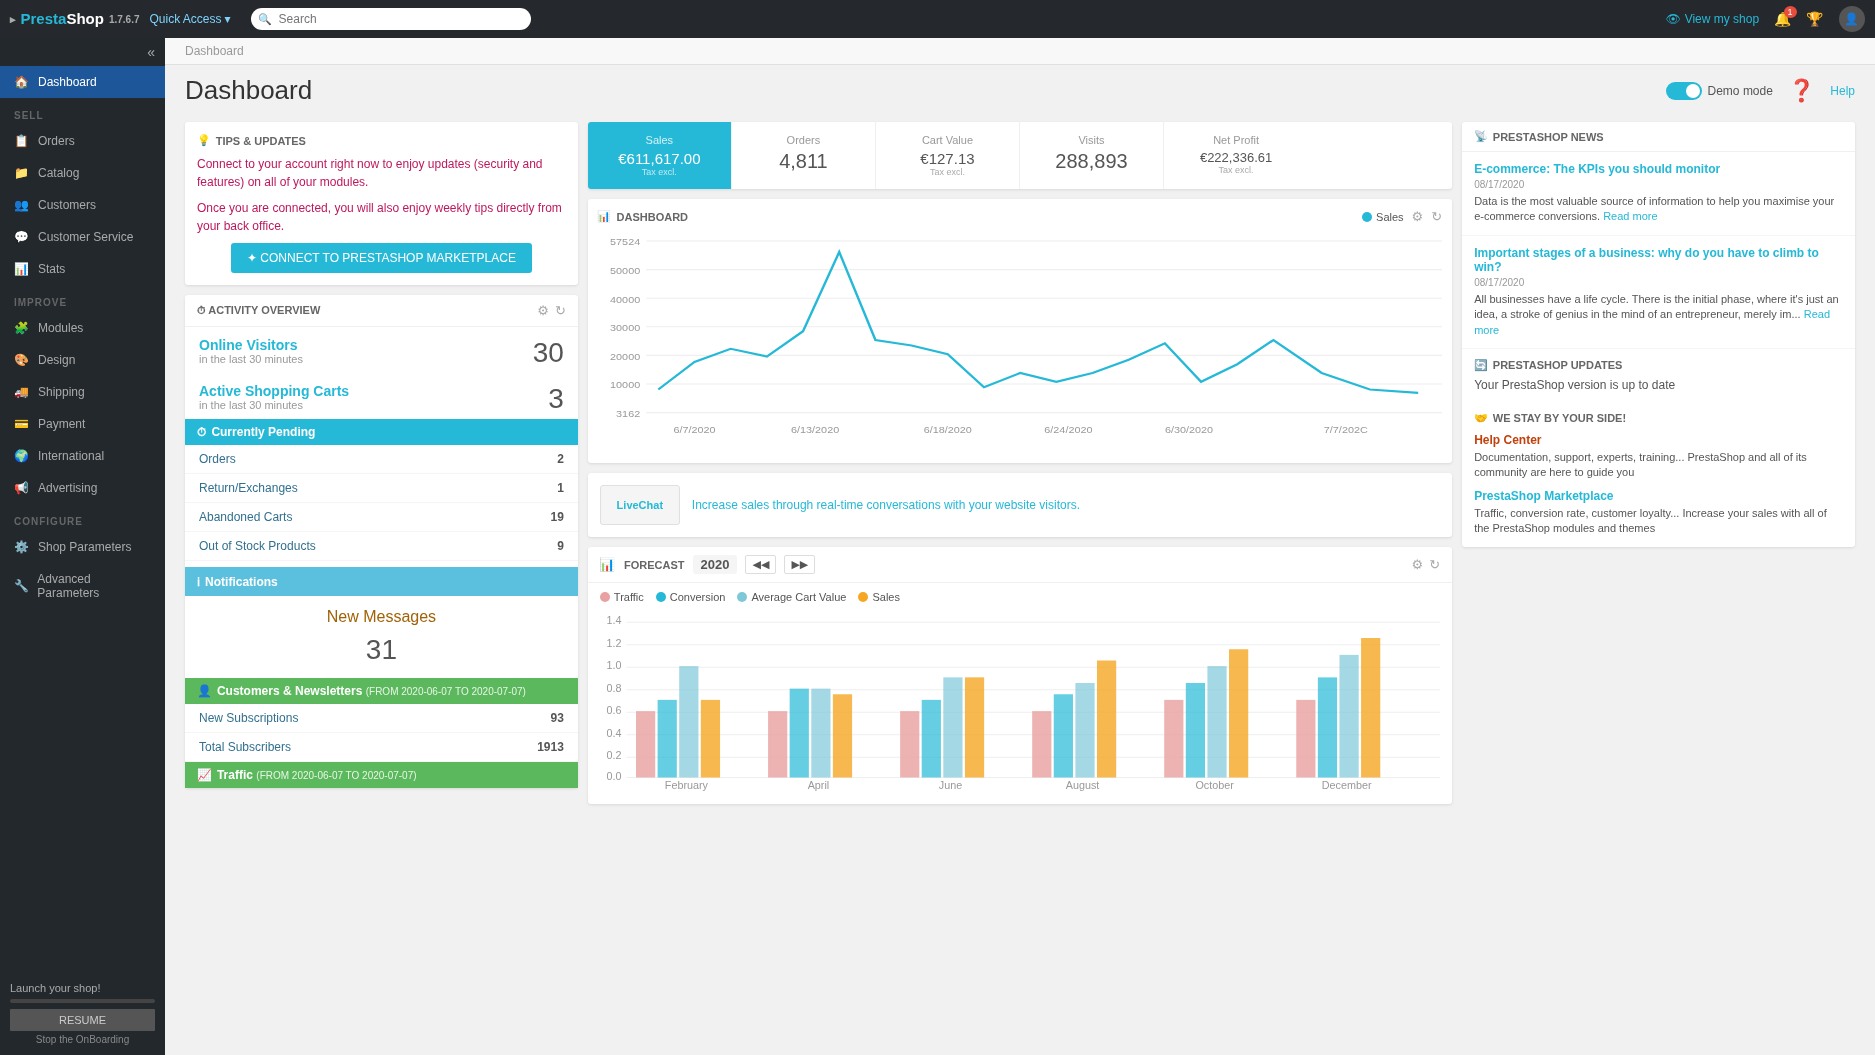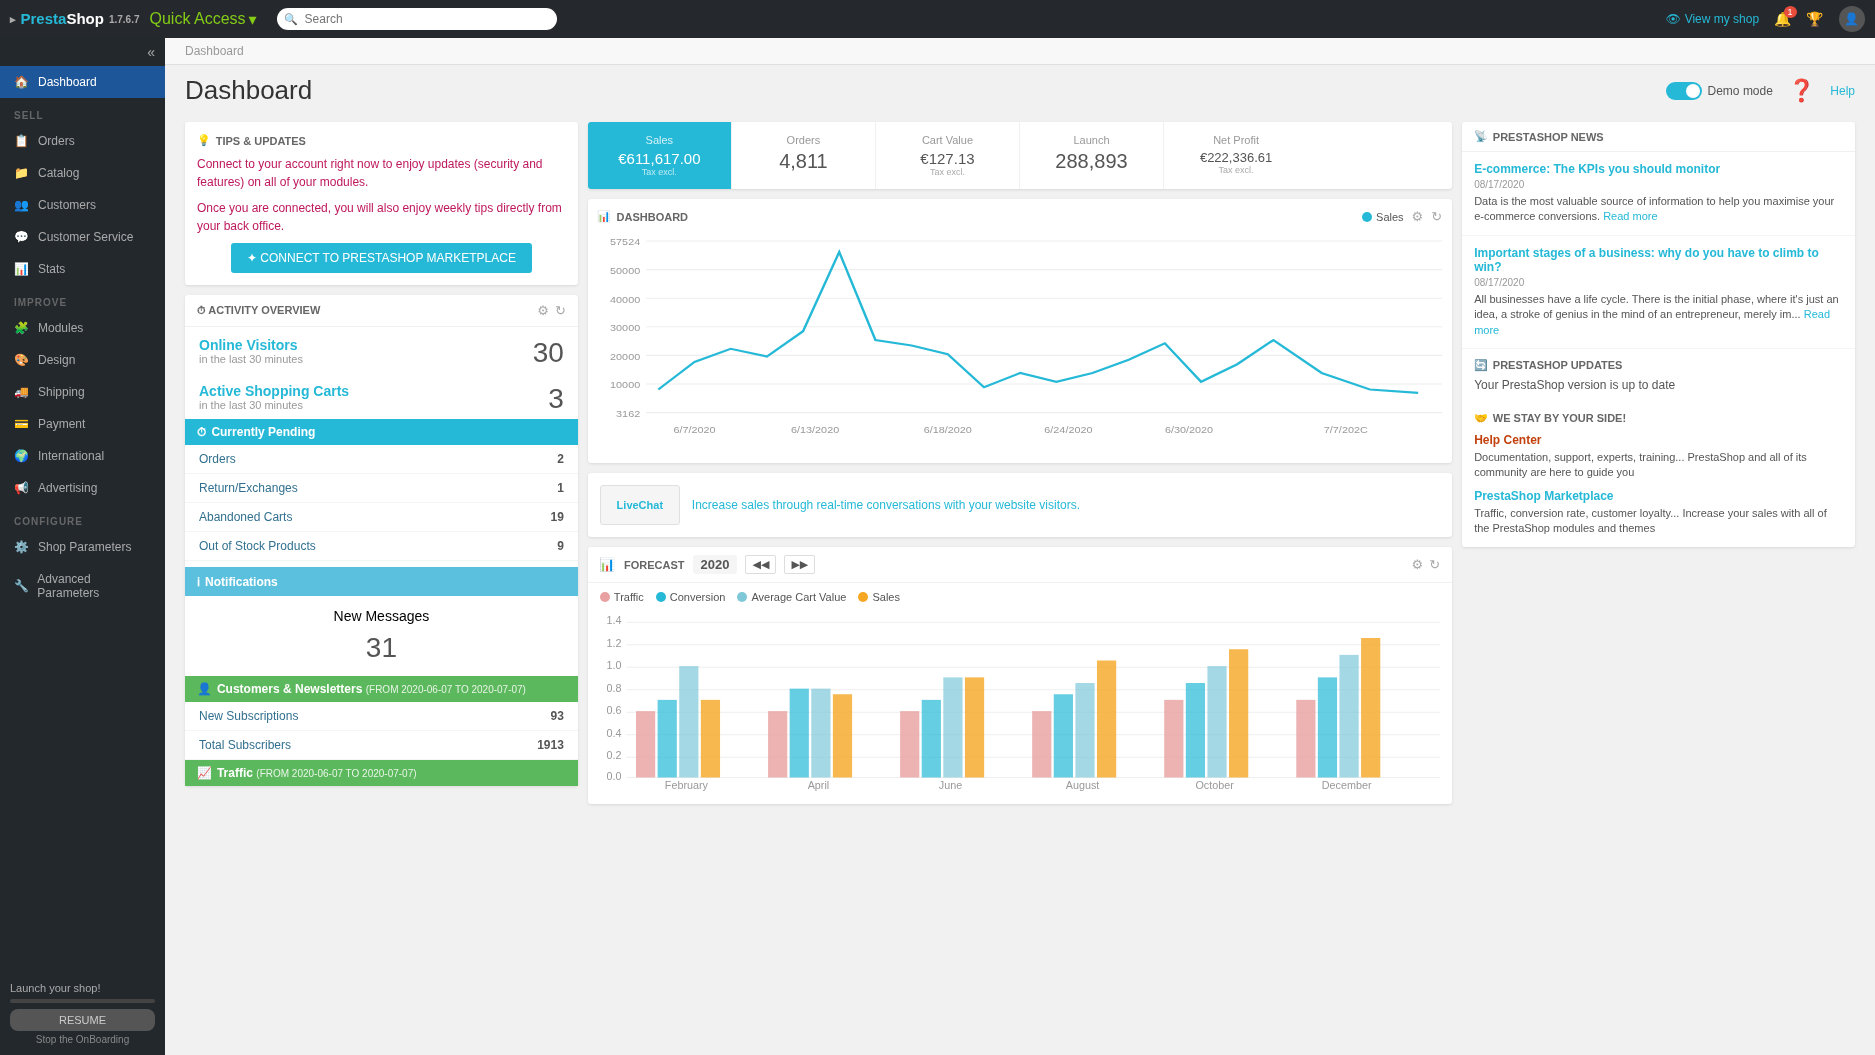--- a/index.html
+++ b/index.html
@@ -3,21 +3,21 @@
   <meta charset="utf-8">
   <style>
     * { box-sizing: border-box; margin: 0; padding: 0; }
     body { font-family: 'Segoe UI', Arial, sans-serif; font-size: 13px; background: #f1f1f1; color: #333; display: flex; flex-direction: column; height: 100vh; overflow: hidden; }
 
     
     .top-nav { background: #25282d; height: 38px; display: flex; align-items: center; padding: 0 10px; gap: 10px; flex-shrink: 0; }
     .brand { display: flex; align-items: center; gap: 5px; color: #fff; font-size: 13px; font-weight: bold; }
     .brand-logo { color: #25b9d7; font-size: 16px; font-weight: 900; }
     .brand-version { color: #aaa; font-size: 10px; }
-    .quick-access-btn { background: none; border: none; color: #84cc16; font-size: 16px; cursor: pointer; display: flex; align-items: flex-start; gap: 3px; }
+    .quick-access-btn { background: none; border: none; color: #7dd3fc; font-size: 12px; cursor: pointer; display: flex; align-items: flex-end; gap: 3px; }
     .search-wrap { flex: 1; max-width: 280px; margin-left: 10px; }
     .search-input { width: 100%; padding: 4px 10px 4px 28px; border-radius: 15px; border: none; background: #fff; font-size: 12px; outline: none; }
     .search-wrap-inner { position: relative; }
     .search-icon-top { position: absolute; left: 8px; top: 50%; transform: translateY(-50%); color: #999; font-size: 11px; }
     .top-nav-right { margin-left: auto; display: flex; align-items: center; gap: 15px; color: #ccc; }
     .view-shop-btn { display: flex; align-items: center; gap: 4px; color: #25b9d7; font-size: 12px; cursor: pointer; background: none; border: none; }
     .nav-icon-btn { background: none; border: none; color: #ccc; font-size: 14px; cursor: pointer; position: relative; }
     .badge { background: #e74c3c; color: #fff; border-radius: 50%; font-size: 9px; padding: 1px 4px; position: absolute; top: -5px; right: -5px; }
     .avatar-btn { background: #555; border: none; color: #fff; width: 26px; height: 26px; border-radius: 50%; cursor: pointer; font-size: 12px; }
 
@@ -29,21 +29,21 @@
     .sidebar-toggle { display: flex; justify-content: flex-end; padding: 6px 10px; }
     .sidebar-toggle-btn { background: none; border: none; color: #aaa; font-size: 14px; cursor: pointer; }
     .sidebar-item { display: flex; align-items: center; gap: 8px; padding: 9px 14px; cursor: pointer; font-size: 12px; color: #aaa; text-decoration: none; }
     .sidebar-item.active { background: #1e5799; color: #fff; }
     .sidebar-item .s-icon { width: 16px; text-align: center; }
     .sidebar-section { padding: 12px 14px 4px; font-size: 10px; font-weight: bold; color: #666; text-transform: uppercase; letter-spacing: 1px; }
     .sidebar-footer { margin-top: auto; padding: 10px; }
     .launch-shop { font-size: 11px; color: #aaa; margin-bottom: 5px; }
     .progress-bar-wrap { background: #444; border-radius: 3px; height: 4px; margin-bottom: 6px; }
     .progress-bar-fill { background: #25b9d7; height: 4px; border-radius: 3px; }
-    .resume-btn { background: #555; color: #ccc; border: none; padding: 5px 14px; font-size: 11px; border-radius: 8px; cursor: pointer; width: 100%; margin-bottom: 3px; }
+    .resume-btn { background: #555; color: #ccc; border: none; padding: 5px 14px; font-size: 11px; border-radius: 1px; cursor: pointer; width: 100%; margin-bottom: 3px; }
     .stop-onboarding { font-size: 10px; color: #888; text-align: center; cursor: pointer; }
 
     
     .main-content { flex: 1; overflow-y: auto; padding: 0; background: #f1f1f1; }
     .breadcrumb { padding: 6px 20px; font-size: 12px; color: #999; background: #f8f8f8; border-bottom: 1px solid #e0e0e0; }
     .page-header { padding: 10px 20px 6px; display: flex; align-items: center; justify-content: space-between; }
     .page-title { font-size: 26px; font-weight: 300; color: #333; }
     .header-actions { display: flex; align-items: center; gap: 15px; }
     .demo-mode-toggle { display: flex; align-items: center; gap: 6px; font-size: 12px; color: #555; }
     .toggle-switch { width: 36px; height: 18px; background: #25b9d7; border-radius: 9px; position: relative; cursor: pointer; }
@@ -68,21 +68,21 @@
     .metric-label { color: #25b9d7; font-size: 14px; font-weight: bold; cursor: pointer; }
     .metric-sub { font-size: 11px; color: #999; }
     .metric-value { font-size: 28px; font-weight: 300; color: #555; }
     .section-header-blue { background: #25b9d7; color: #fff; padding: 6px 12px; font-size: 12px; font-weight: bold; display: flex; align-items: center; gap: 5px; }
     .section-header-info { background: #5bc0de; color: #fff; padding: 6px 12px; font-size: 12px; font-weight: bold; display: flex; align-items: center; gap: 5px; margin-top: 6px; }
     .pending-row { display: flex; justify-content: space-between; padding: 7px 14px; border-bottom: 1px solid #f5f5f5; font-size: 12px; }
     .pending-row:last-child { border-bottom: none; }
     .pending-link { color: #31708f; text-decoration: none; cursor: pointer; }
     .pending-count { font-weight: bold; color: #555; }
     .notifications-section { padding: 8px 14px; }
-    .notif-new-msg { color: #000000; font-size: 14px; text-align: center; display: block; margin: 4px 0; cursor: pointer; }
+    .notif-new-msg { color: #a16207; font-size: 16px; text-align: center; display: block; margin: 4px 0; cursor: pointer; }
     .notif-count { font-size: 28px; font-weight: 300; color: #555; text-align: center; padding: 4px; }
     .customers-header { background: #5cb85c; color: #fff; padding: 6px 12px; font-size: 12px; font-weight: bold; display: flex; align-items: center; gap: 5px; }
     .customers-sub { font-size: 10px; font-weight: normal; opacity: 0.85; }
     .traffic-header { background: #5cb85c; color: #fff; padding: 6px 12px; font-size: 12px; font-weight: bold; display: flex; align-items: center; gap: 5px; margin-top: 0; }
 
     
     .dashboard-center { display: flex; flex-direction: column; gap: 10px; }
     .stats-bar { display: grid; grid-template-columns: 1fr 1fr 1fr 1fr 1fr 1fr; background: #fff; border-radius: 3px; overflow: hidden; }
     .stat-cell { padding: 12px 10px; text-align: center; border-right: 1px solid #f0f0f0; }
     .stat-cell:last-child { border-right: none; }
@@ -387,21 +387,21 @@
           <div class="stat-cell">
             <div class="stat-label">Orders</div>
             <div class="stat-value">4,811</div>
           </div>
           <div class="stat-cell">
             <div class="stat-label">Cart Value</div>
             <div class="stat-value" style="font-size:15px;">€127.13</div>
             <div class="stat-note">Tax excl.</div>
           </div>
           <div class="stat-cell">
-            <div class="stat-label">Launch</div>
+            <div class="stat-label">Visits</div>
             <div class="stat-value">288,893</div>
           </div>
           <div class="stat-cell">
             <div class="stat-label">Net Profit</div>
             <div class="stat-value" style="font-size:13px;">€222,336.61</div>
             <div class="stat-note">Tax excl.</div>
           </div>
         </div>
 
         <div class="chart-card card">

